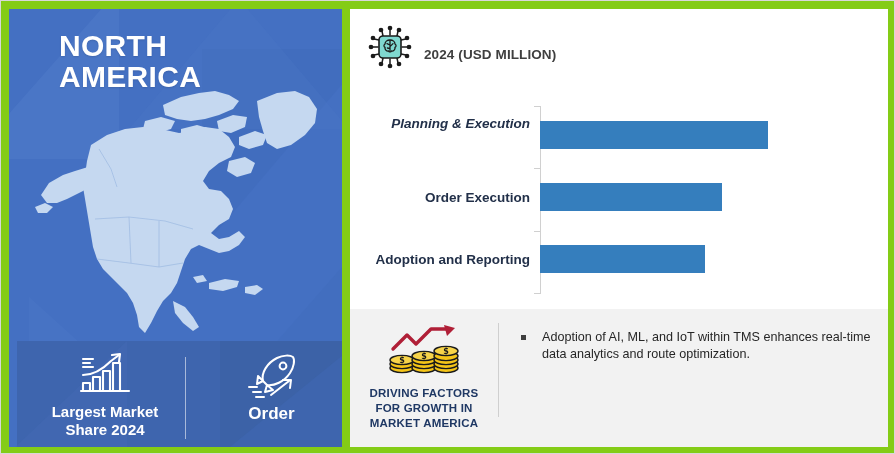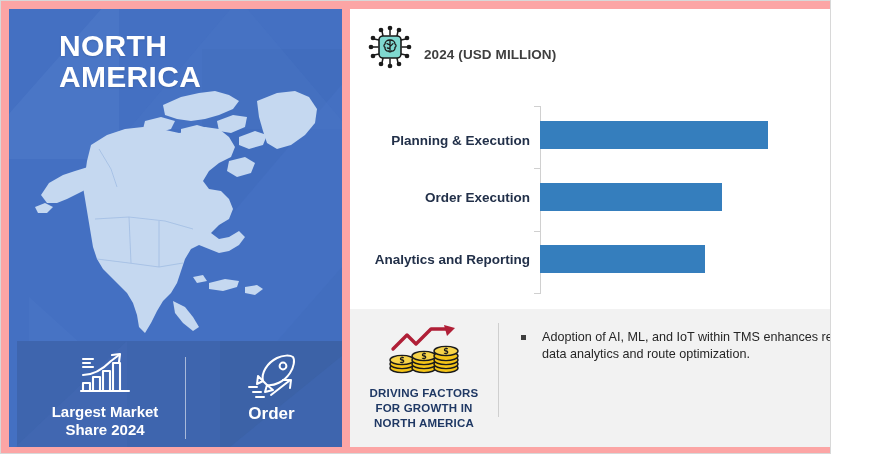--- a/index.html
+++ b/index.html
@@ -1,18 +1,18 @@
 <!DOCTYPE html>
 <html><head>
 <meta charset="utf-8">
 <style>
   html,body{margin:0;padding:0;background:#ffffff;}
   body{font-family:"Liberation Sans",sans-serif;}
-  #card{position:relative;width:831px;height:454px;box-sizing:border-box;
-        border:1px solid #d8d8d8;background:#fca5a5;overflow:hidden;}
+  #card{position:relative;width:895px;height:454px;box-sizing:border-box;
+        border:1px solid #d8d8d8;background:#84cc16;overflow:hidden;}
 
   
   #left-panel{position:absolute;left:8px;top:8px;width:333px;height:438px;
               background:#4470c2;overflow:hidden;}
   #left-panel .poly{position:absolute;opacity:.30;}
   .p1{left:-40px;top:-20px;width:0;height:0;border-left:150px solid transparent;
       border-bottom:170px solid #5b85d0;}
   .p2{right:-30px;top:40px;width:0;height:0;border-right:170px solid transparent;
       border-top:200px solid #3c66b6;}
   .p3{left:20px;bottom:-40px;width:0;height:0;border-right:210px solid transparent;
@@ -206,23 +206,23 @@
           <path d="M22,15.6 L22,26.6 M19,18.6 L22,20 M25,18.6 L22,21.6 M19.4,23 L22,23.6"></path>
         </g>
       </svg>
       <div id="chart-head-text">
         <div class="ct-sub">2024 (USD MILLION)</div>
       </div>
     </div>
 
     <div id="plot">
       <div id="cat-col">
-        <div class="cat-row" style="top:20px;">Planning &amp; Execution</div>
+        <div class="cat-row" style="top:3px;font-style:italic;">Planning &amp; Execution</div>
         <div class="cat-row" style="top:77px;">Order Execution</div>
-        <div class="cat-row" style="top:139px;">Analytics and Reporting</div>
+        <div class="cat-row" style="top:139px;">Adoption and Reporting</div>
       </div>
       <div id="axis"></div>
       <div class="tick" style="top:0px;"></div>
       <div class="tick" style="top:62px;"></div>
       <div class="tick" style="top:125px;"></div>
       <div class="tick" style="top:187px;"></div>
       <div class="bar" id="bar-0" style="top: 15px; width: 228px; background: rgb(53, 126, 189);"></div>
       <div class="bar" id="bar-1" style="top: 77px; width: 182px; background: rgb(53, 126, 189);"></div>
       <div class="bar" id="bar-2" style="top: 139px; width: 165px; background: rgb(53, 126, 189);"></div>
     </div>
@@ -250,21 +250,21 @@
           <ellipse cx="59" cy="28" rx="12" ry="4.6" fill="#f7d44a"></ellipse>
         </g>
         <g fill="#1b1b1b" font-family="DejaVu Sans, sans-serif" font-size="8" font-weight="bold" text-anchor="middle">
           <text x="15" y="40">$</text>
           <text x="37" y="36">$</text>
           <text x="59" y="31">$</text>
         </g>
       </svg>
       <div id="driver-title" style="white-space:pre-line;">DRIVING FACTORS
 FOR GROWTH IN
-NORTH AMERICA</div>
+MARKET AMERICA</div>
     </div>
 
     <div id="driver-sep"></div>
 
     <div id="bullets">
       <div class="bullet">
         <span class="sq"></span>
         <span class="btxt">Adoption of AI, ML, and IoT within TMS enhances real-time data analytics and route optimization.</span>
       </div>
     </div>

